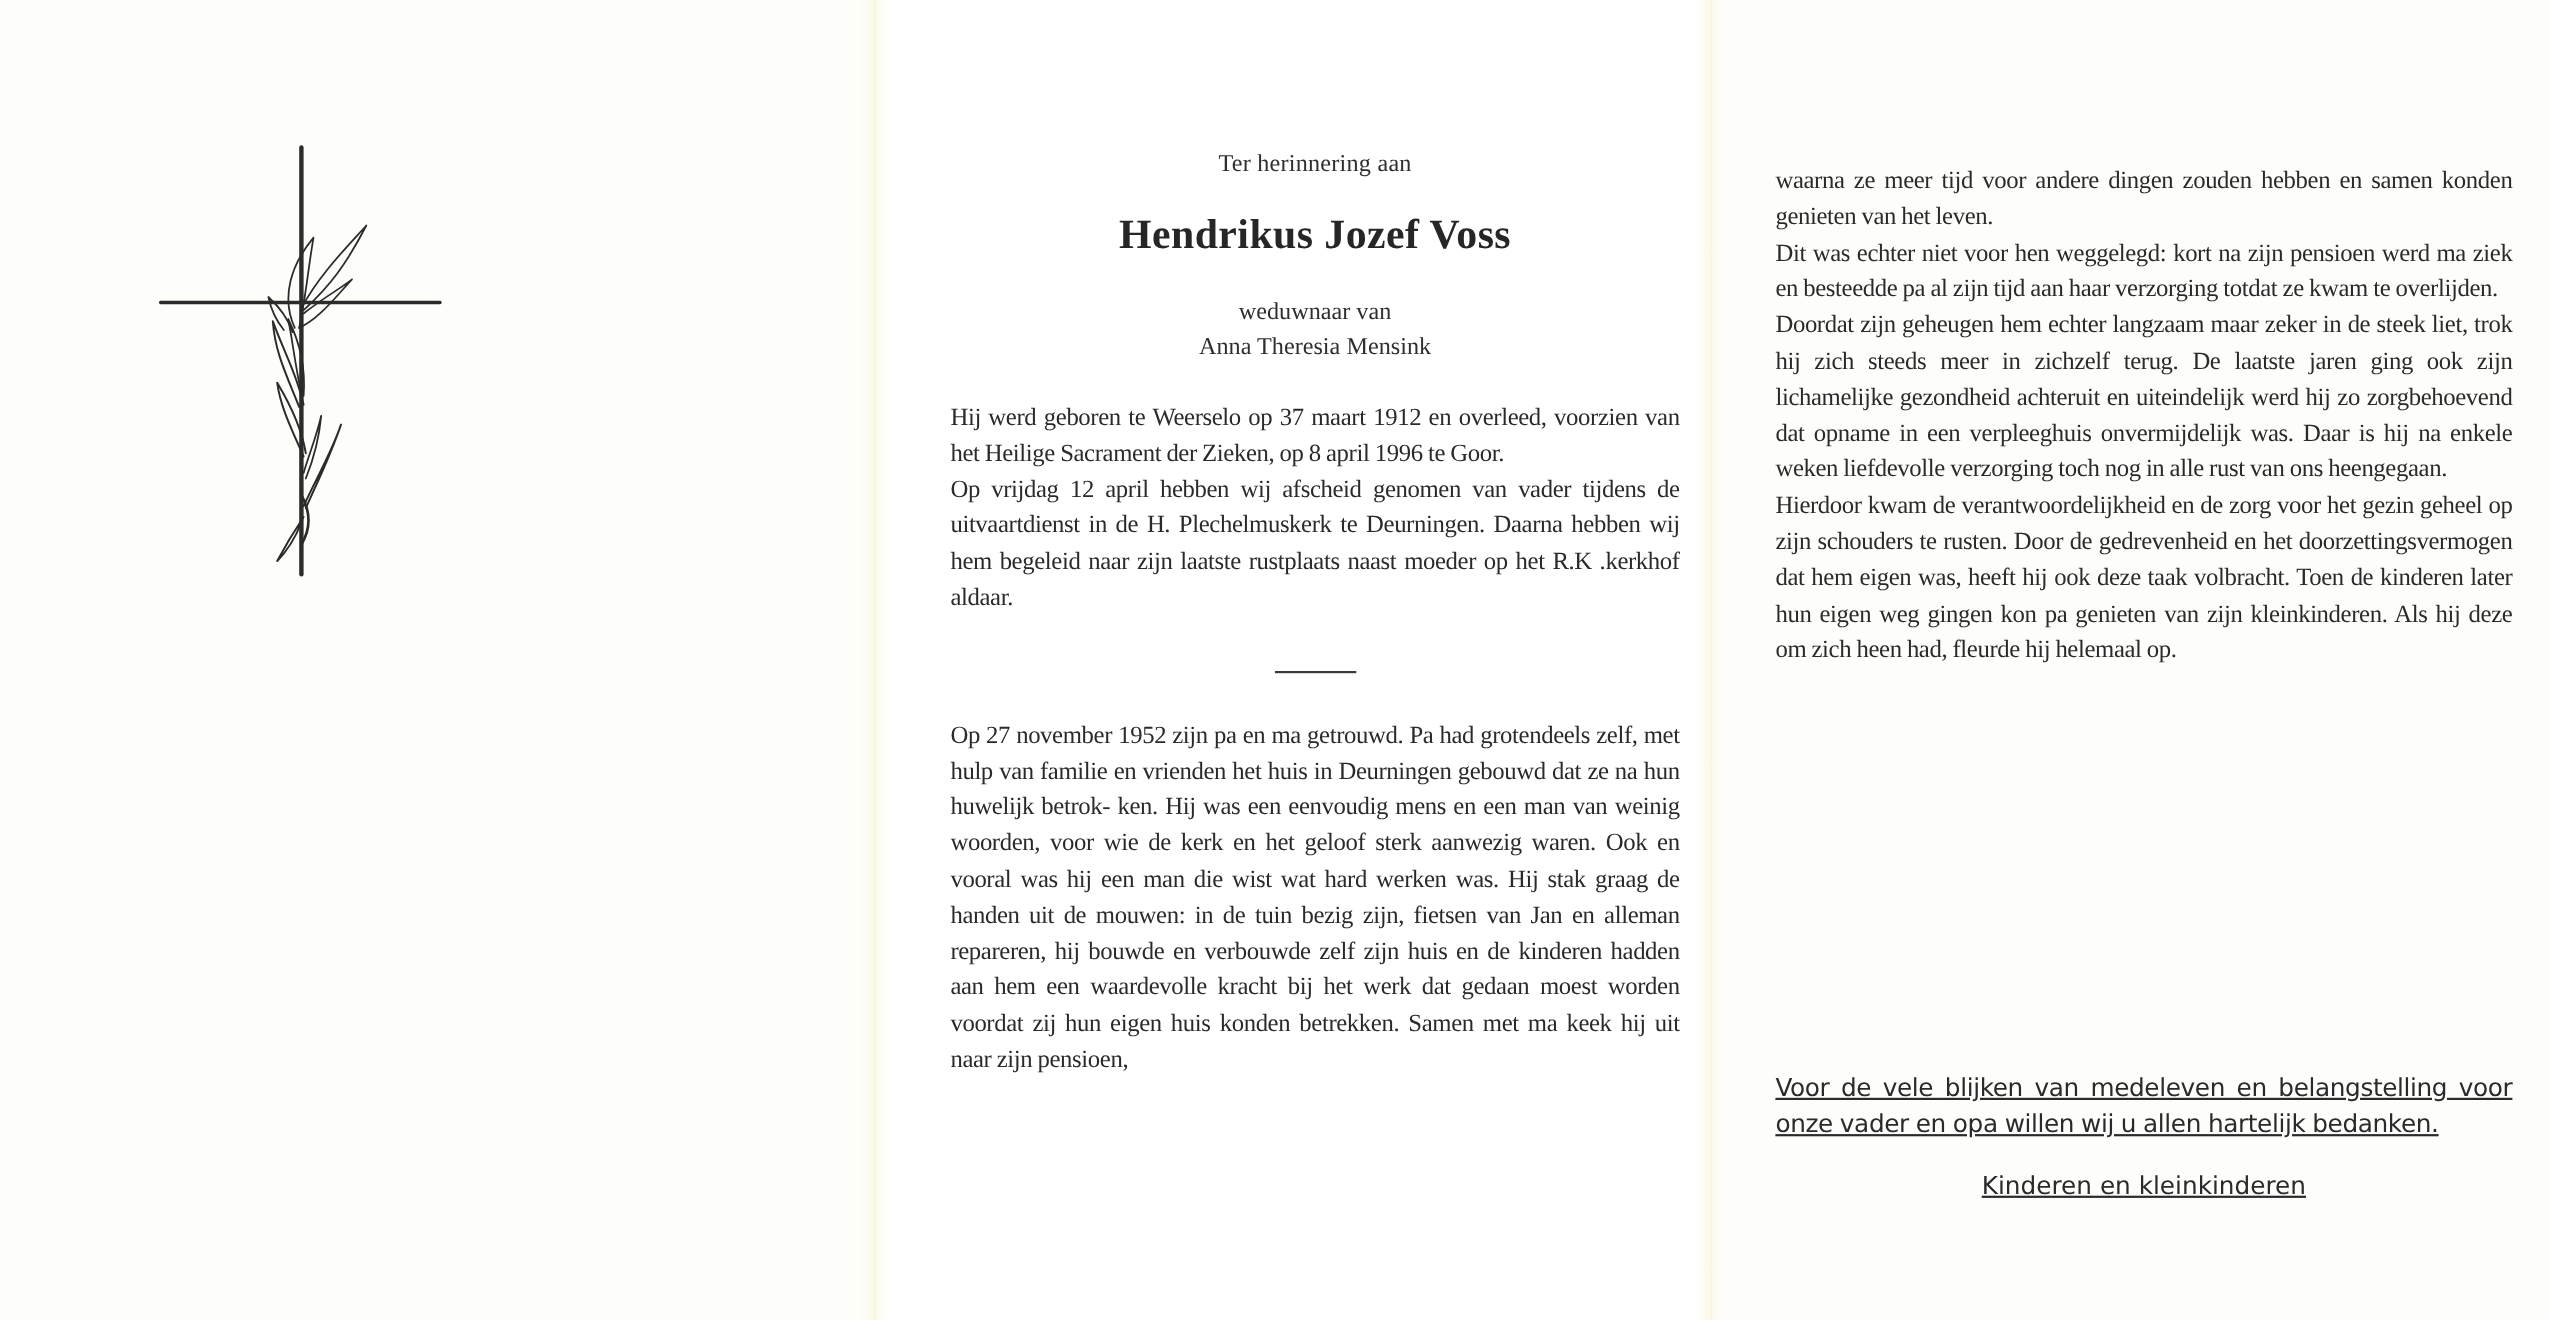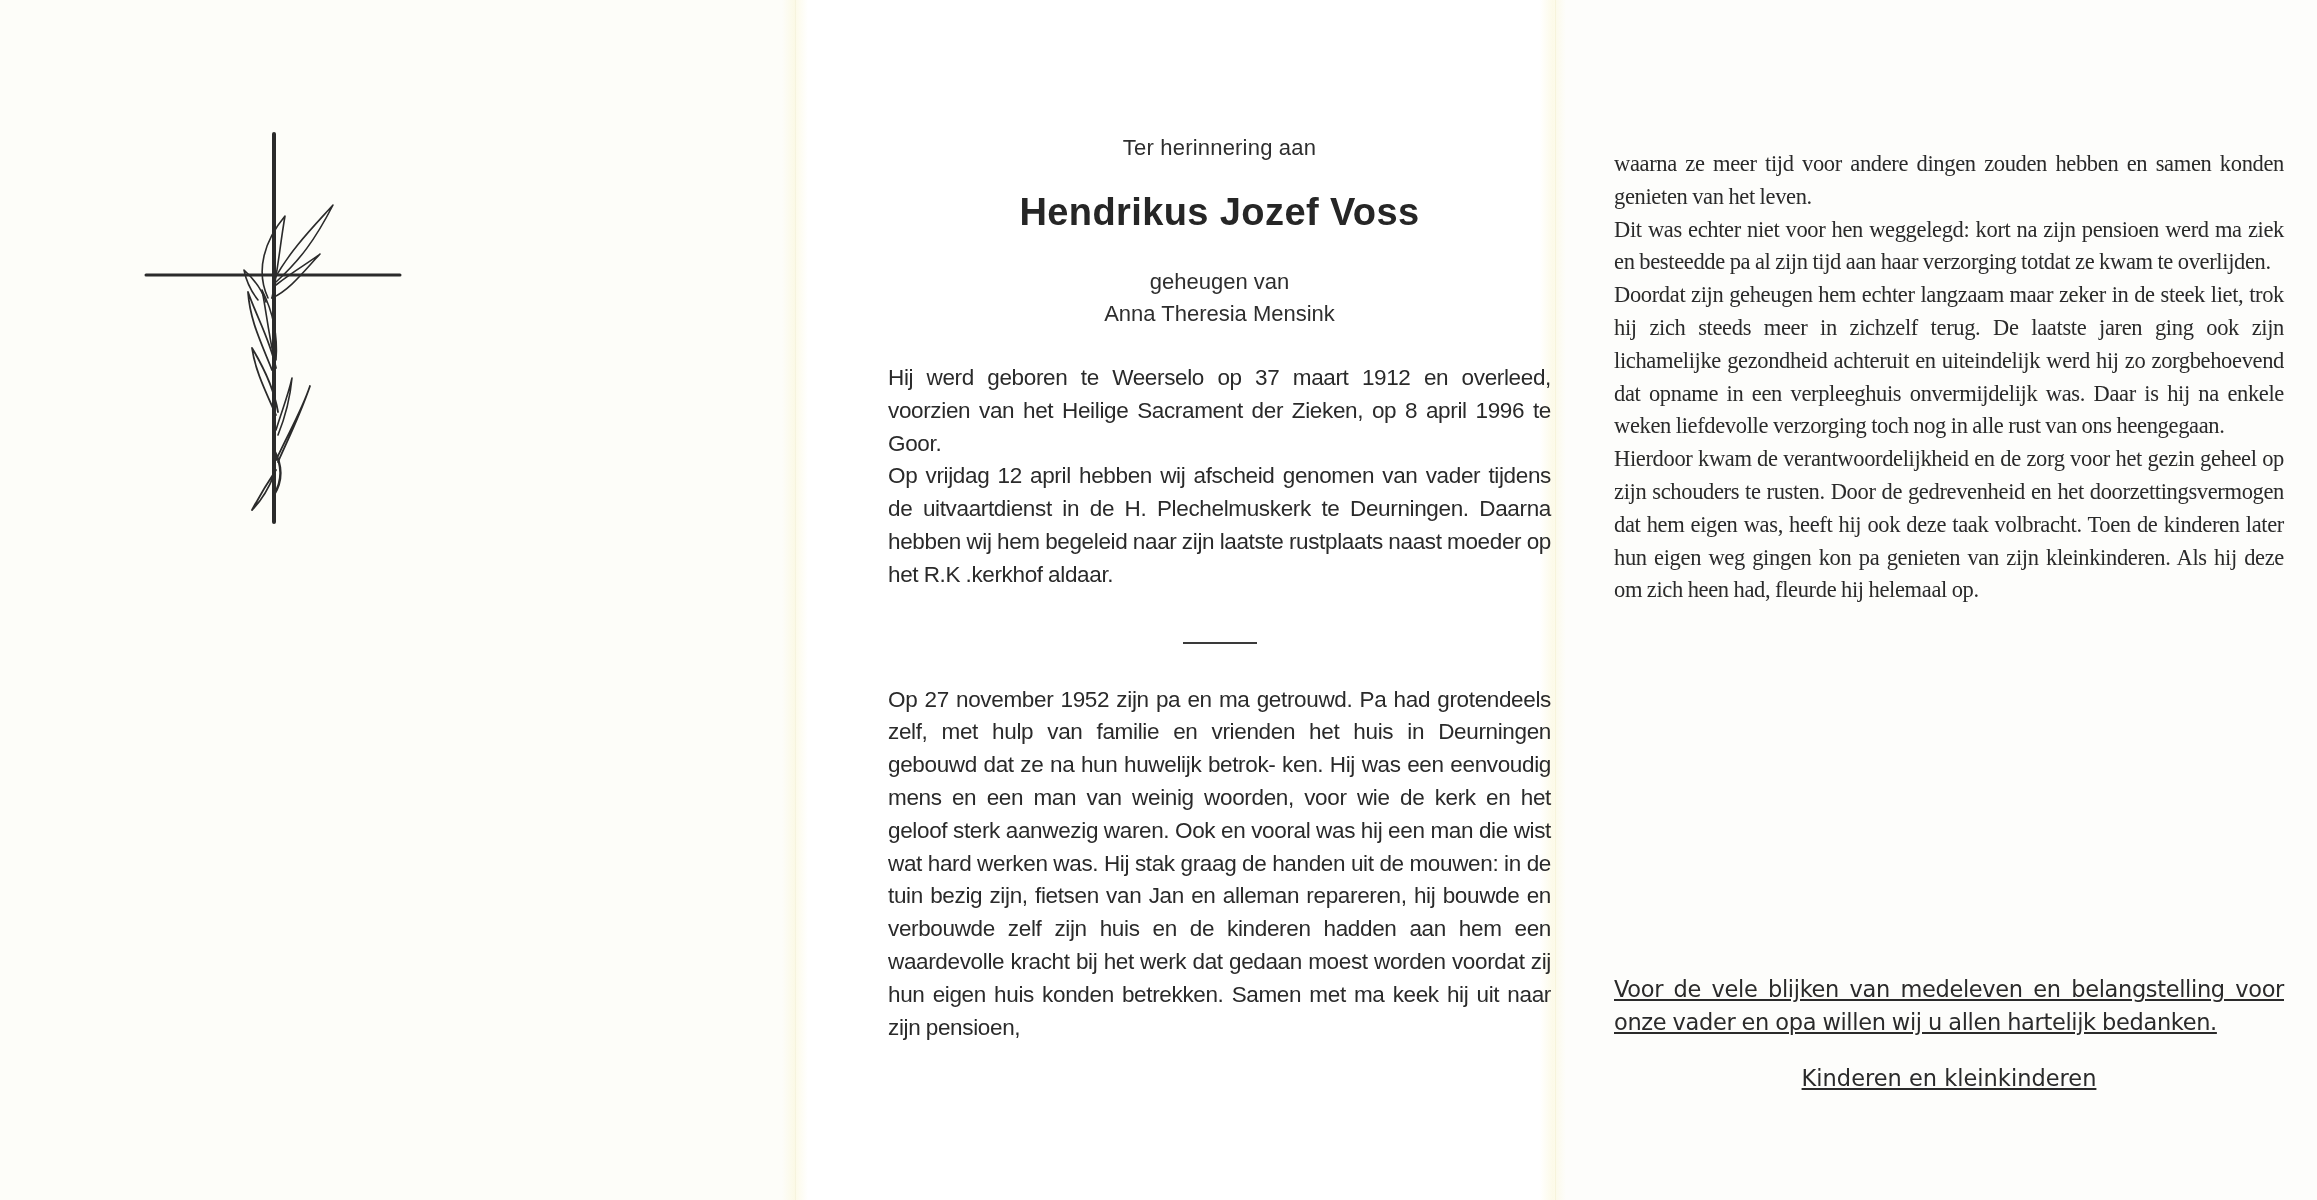--- a/index.html
+++ b/index.html
@@ -50,24 +50,24 @@
     .cross {
       position: absolute;
       left: 140px;
       top: 130px;
       width: 270px;
       height: 400px;
     }
 
     .mid-content {
       position: absolute;
-      left: 888px;
+      left: 864px;
       top: 135px;
       width: 663px;
-      font-family: Liberation Sans, sans-serif;
+      font-family: Liberation Serif, serif;
     }
     .center {
       text-align: center;
     }
     .intro {
       font-size: 22px;
       color: #2e2e2e;
       letter-spacing: 0.2px;
     }
     .name {
@@ -153,21 +153,21 @@
     <path d="M136 300 C142 280, 148 266, 152 248 C150 270, 144 290, 138 305" stroke-width="1.6"></path>
     <path d="M134 345 C128 360, 120 372, 112 380 C120 365, 128 352, 136 340" stroke-width="1.8"></path>
     <path d="M134 320 C145 340, 140 355, 134 365" stroke-width="2.4"></path>
   </g>
 </svg>
 
 <div class="mid-content">
   <div class="intro center">Ter herinnering aan</div>
   <div class="name center">Hendrikus Jozef Voss</div>
   <div class="relation center">
-    <div>geheugen van</div>
+    <div>weduwnaar van</div>
     <div>Anna Theresia Mensink</div>
   </div>
   <div class="paragraph para-1">
     <span class="p-line">Hij werd geboren te Weerselo op 37 maart 1912 en overleed, voorzien van het Heilige Sacrament der Zieken, op 8 april 1996 te Goor.</span>
     <span class="p-line">Op vrijdag 12 april hebben wij afscheid genomen van vader tijdens de uitvaartdienst in de H. Plechelmuskerk te Deurningen. Daarna hebben wij hem begeleid naar zijn laatste rustplaats naast moeder op het R.K .kerkhof aldaar.</span>
   </div>
   <div class="separator"></div>
   <div class="paragraph para-3">Op 27 november 1952 zijn pa en ma getrouwd. Pa had grotendeels zelf, met hulp van familie en vrienden het huis in Deurningen gebouwd dat ze na hun huwelijk betrok- ken. Hij was een eenvoudig mens en een man van weinig woorden,  voor wie de kerk en het geloof sterk aanwezig waren. Ook en vooral was hij een man die wist wat hard werken was. Hij stak graag de handen uit de mouwen: in de tuin bezig zijn, fietsen van Jan en alleman repareren, hij bouwde en verbouwde zelf zijn huis en de kinderen hadden aan hem een waardevolle kracht bij het werk dat gedaan moest worden voordat zij hun eigen huis konden betrekken. Samen met ma keek hij uit naar zijn pensioen,</div>
 </div>
 

